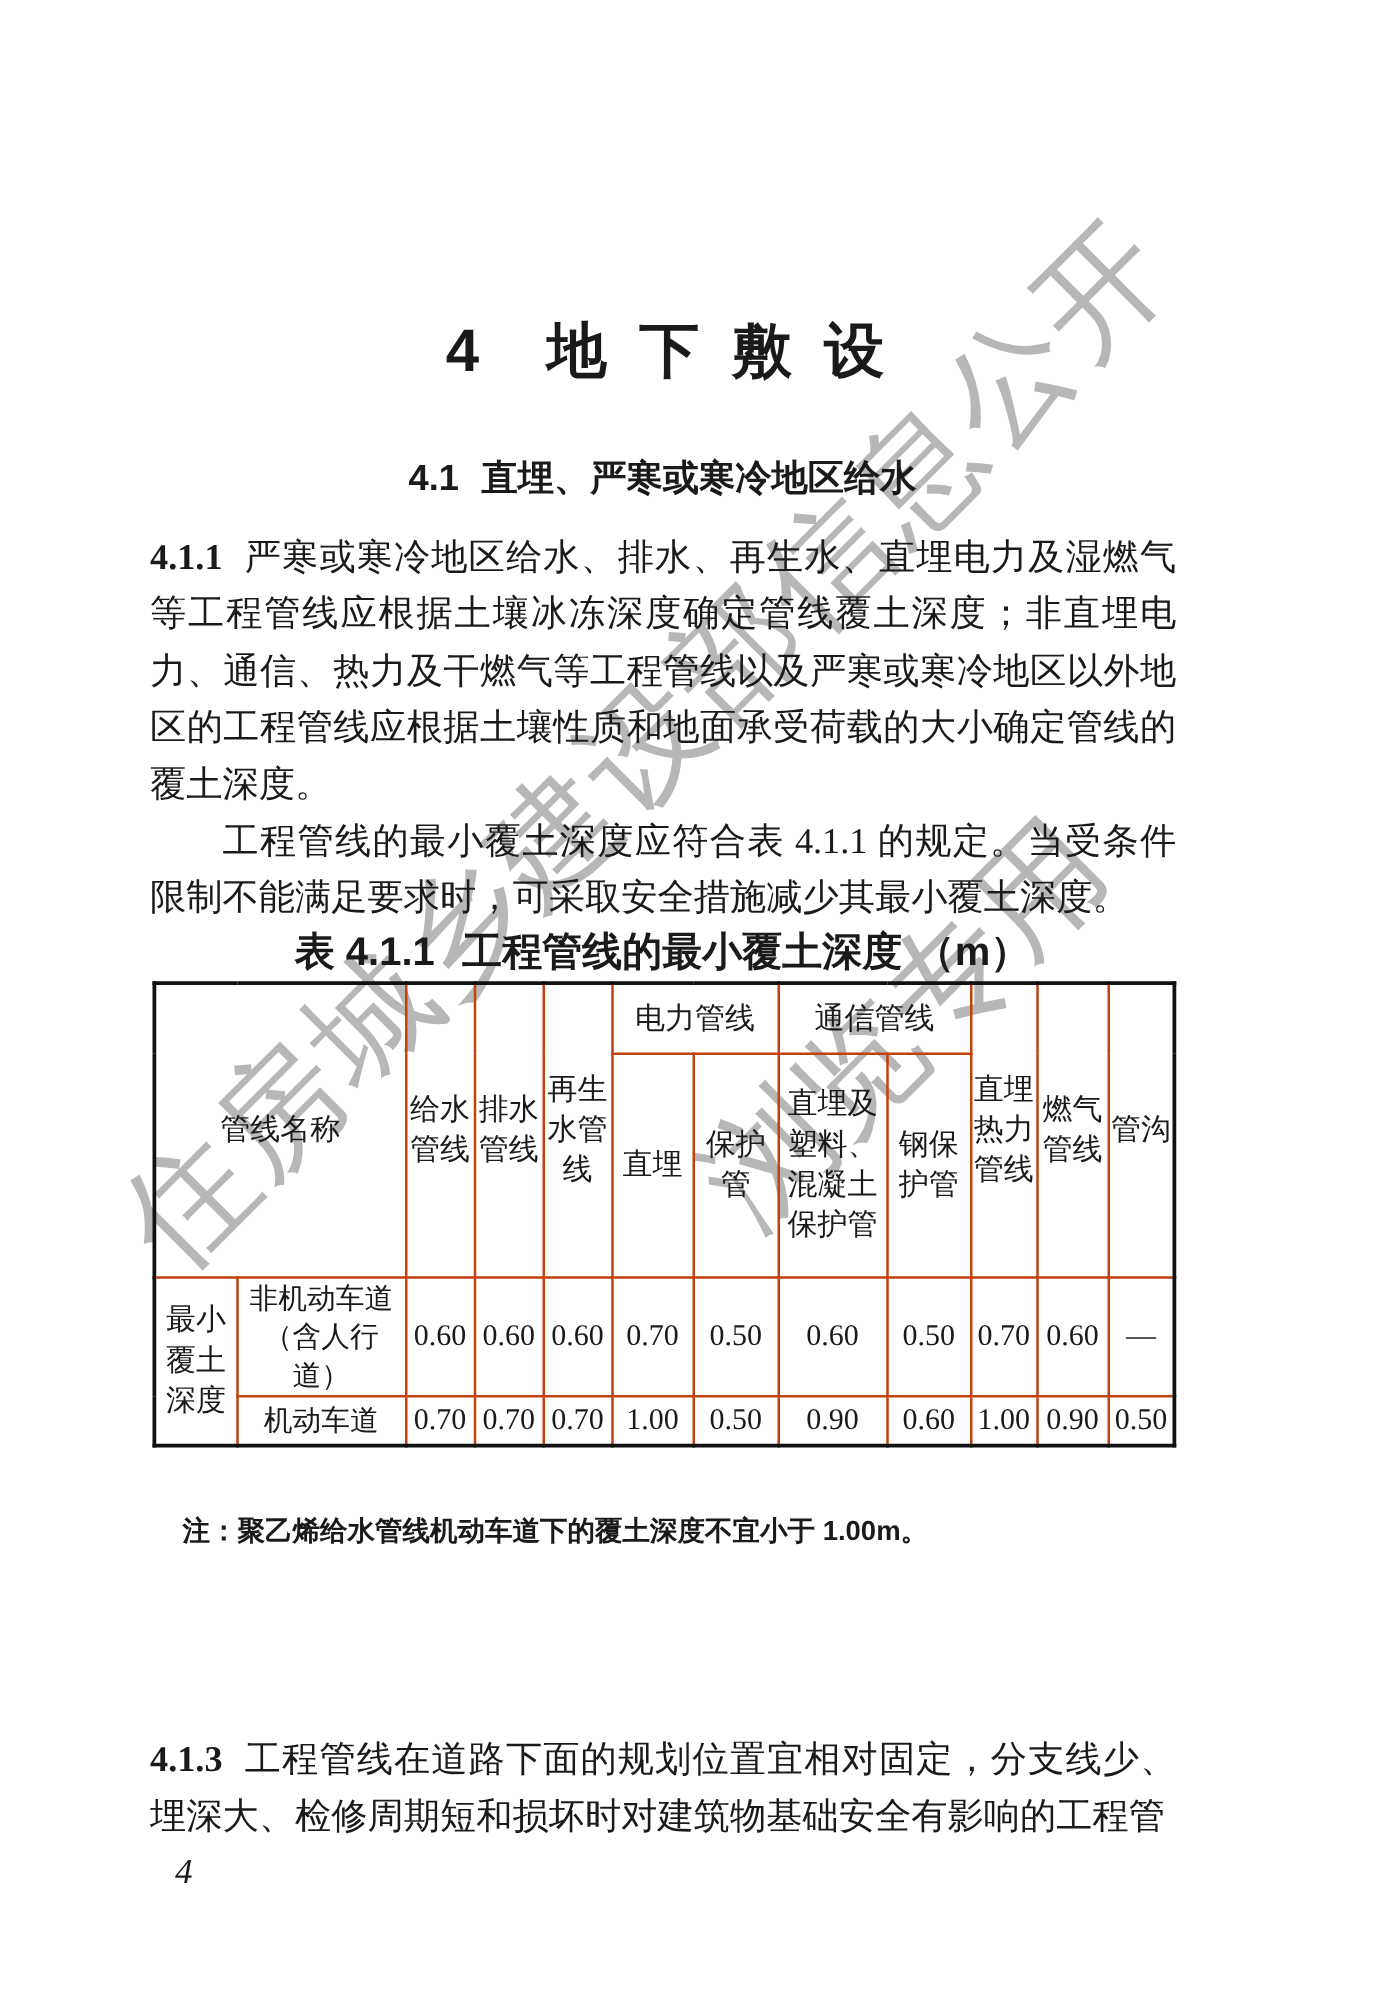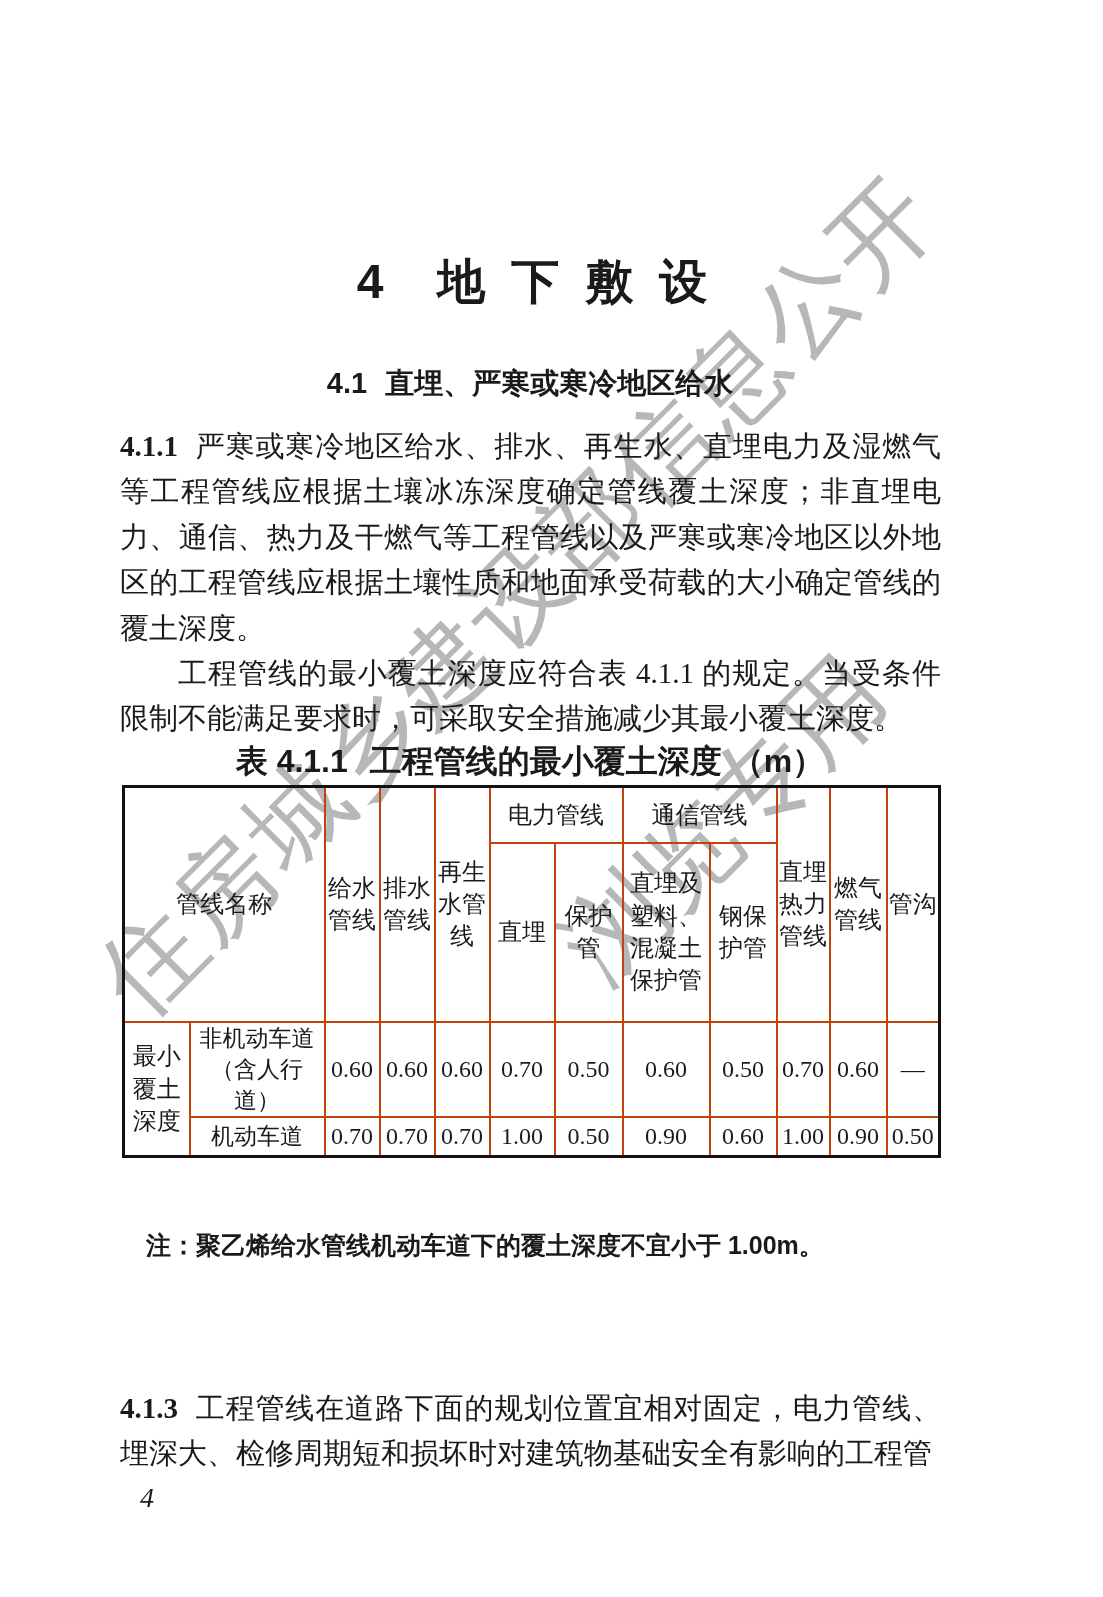--- a/index.html
+++ b/index.html
@@ -85,21 +85,21 @@
   }
   tr.hdr-group  { height:56px; }
   tr.hdr-sub    { height:179px; }
   tr.row-nonmotor { height:95px; }
   tr.row-motor  { height:40px; }
   .road-label { font-size:23px; }
 
   .table-note {
     top:1210px; left:146px;
     font-family:"Liberation Sans","DejaVu Sans",sans-serif;
-    font-weight:bold; font-size:25px;margin-top:19px;
+    font-weight:bold; font-size:22px;
   }
 
   .para-412 { top:1255px; }
   .para-413 { top:1386px; }
 
   .page-number {
     top:1482px; left:140px;
     font-size:28px; font-style:italic;
   }
 </style>
@@ -188,18 +188,18 @@
       <td>0.90</td>
       <td>0.50</td>
     </tr>
   </tbody>
     </table>
 
   <div class="blk table-note">注：聚乙烯给水管线机动车道下的覆土深度不宜小于 1.00m。</div>
 
 
   <div class="blk body-block para-413">
-    <p><span class="pnum">4.1.3</span><span>工程管线在道路下面的规划位置宜相对固定，电力管线、埋深大、检修周期短和损坏时对建筑物基础安全有影响的工程管</span></p>
+    <p><span class="pnum">4.1.3</span><span>工程管线在道路下面的规划位置宜相对固定，分支线少、埋深大、检修周期短和损坏时对建筑物基础安全有影响的工程管</span></p>
   </div>
 
   <div class="blk page-number">4</div>
 
 </div>
 
 </body></html>

